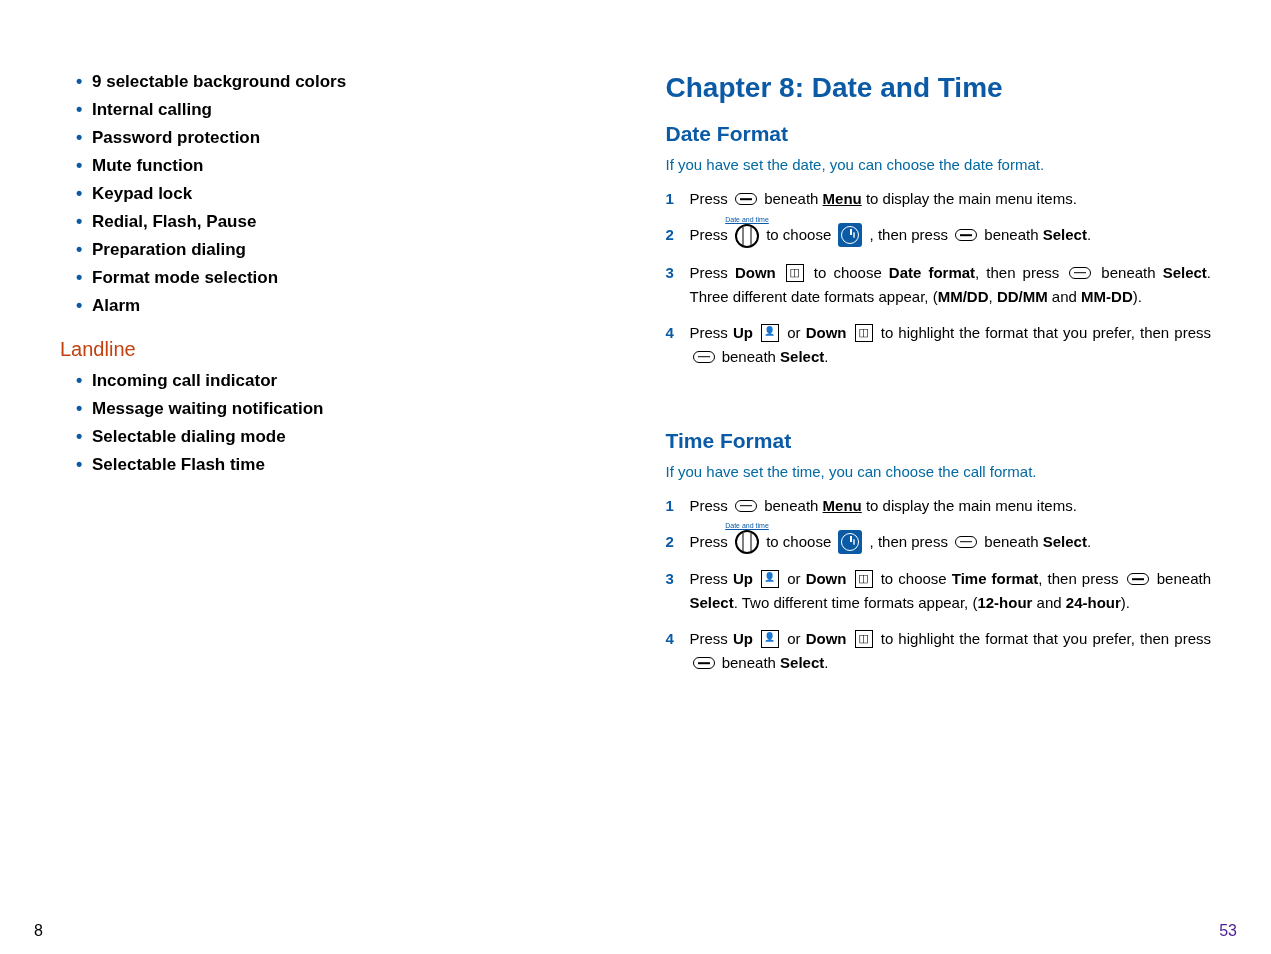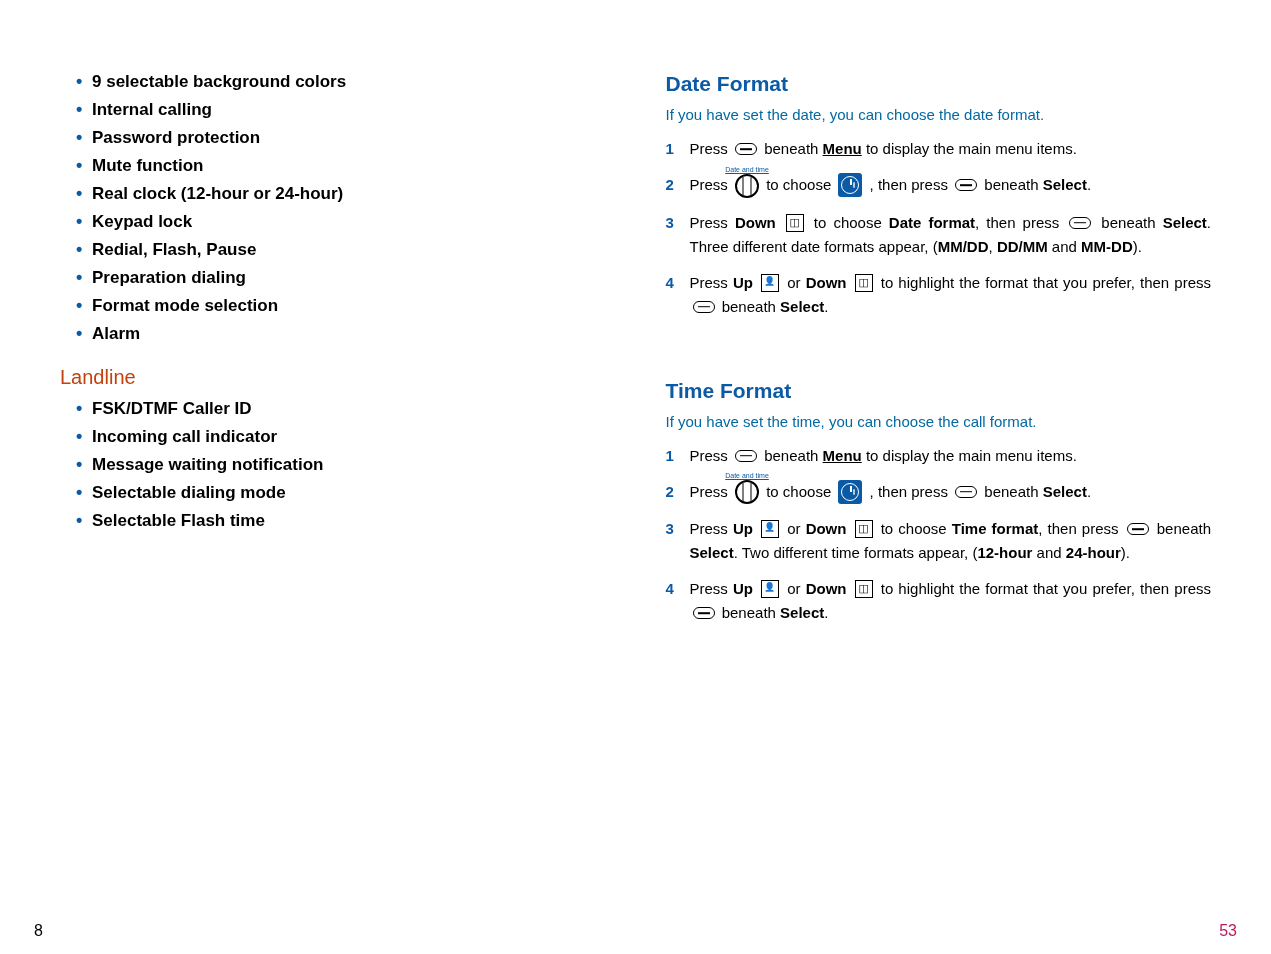--- a/index.html
+++ b/index.html
@@ -204,56 +204,55 @@
     bottom: 26px;
     left: 34px;
     font-size: 16px;
     color: #000;
   }
   .page-num-right {
     position: absolute;
     bottom: 26px;
     right: 34px;
     font-size: 16px;
-    color: #be185d;
+    color: #4c1d95;
   }
 </style>
 </head>
 <body>
 
 <div class="page-wrap">
 
   <div class="left-page">
     <ul class="feature-list">
       <li>9 selectable background colors</li>
       <li>Internal calling</li>
       <li>Password protection</li>
       <li>Mute function</li>
-      <li>Real clock (12-hour or 24-hour)</li>
       <li>Keypad lock</li>
       <li>Redial, Flash, Pause</li>
       <li>Preparation dialing</li>
       <li>Format mode selection</li>
       <li>Alarm</li>
     </ul>
 
     <div class="landline-heading">Landline</div>
 
     <ul class="feature-list">
-      <li>FSK/DTMF Caller ID</li>
       <li>Incoming call indicator</li>
       <li>Message waiting notification</li>
       <li>Selectable dialing mode</li>
       <li>Selectable Flash time</li>
     </ul>
 
     <div class="page-num-left">8</div>
   </div>
 
   <div class="right-page">
+    <h1 class="chapter-title">Chapter 8: Date and Time</h1>
 
     <h2 class="section-title">Date Format</h2>
     <p class="section-intro">If you have set the date, you can choose the date format.</p>
 
     <ol class="step-list">
       <li>
         <span>Press </span><span class="icon-oval"></span><span> beneath </span><b class="u">Menu</b><span> to display the main menu items.</span>
       </li>
       <li>
         <span>Press </span><span class="nav-wrap"><span class="icon-nav-label">Date and time</span><span class="icon-nav"></span></span><span> to choose </span><span class="icon-clock"></span><span> , then press </span><span class="icon-oval"></span><span> beneath </span><b>Select</b><span>.</span>

